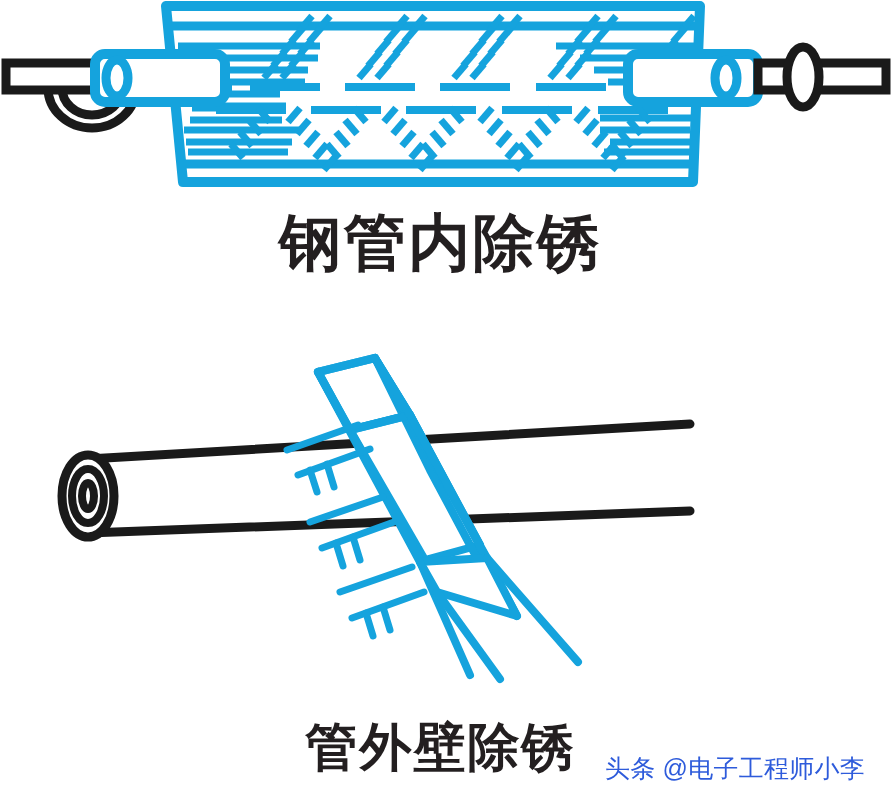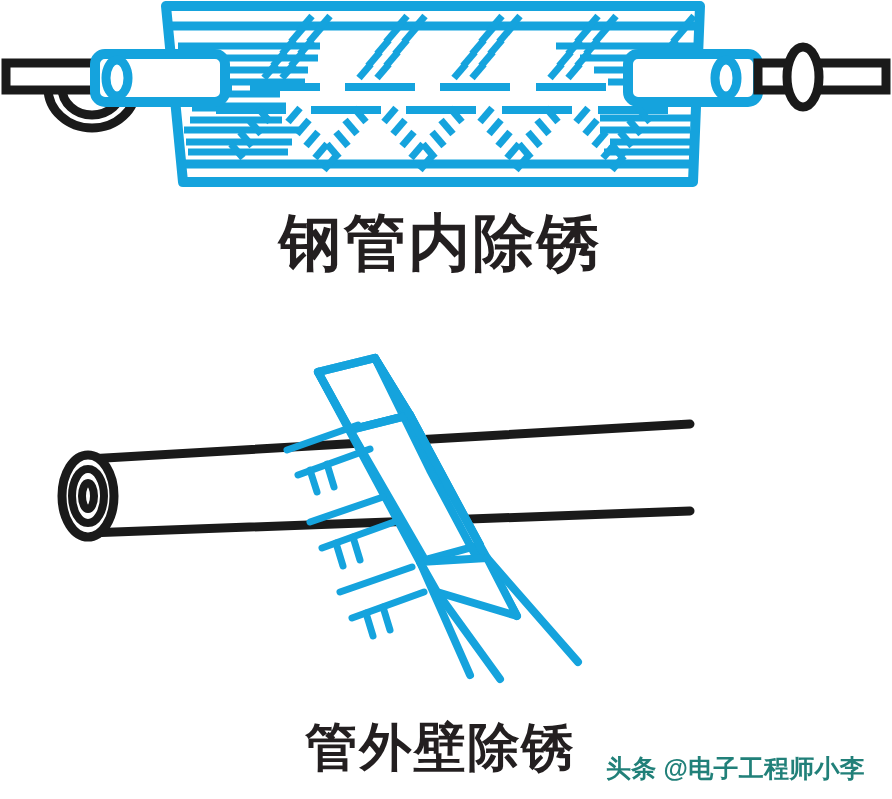--- a/index.html
+++ b/index.html
@@ -47,22 +47,22 @@
   #caption-bottom {
     top: 722px;
     font-size: 52px;
   }
   #watermark {
     position: absolute;
     right: 16px;
     top: 752px;
     font-family: "Liberation Sans", "DejaVu Sans", sans-serif;
     font-size: 25px;
-    font-weight: 700;
-    color: #0f766e;
+    font-weight: 400;
+    color: #1d4ed8;
     opacity: 0.92;
     white-space: nowrap;
     letter-spacing: 0.01em;
     user-select: none;
   }
 </style>
 </head>
 <body>
 
 <div id="stage">

